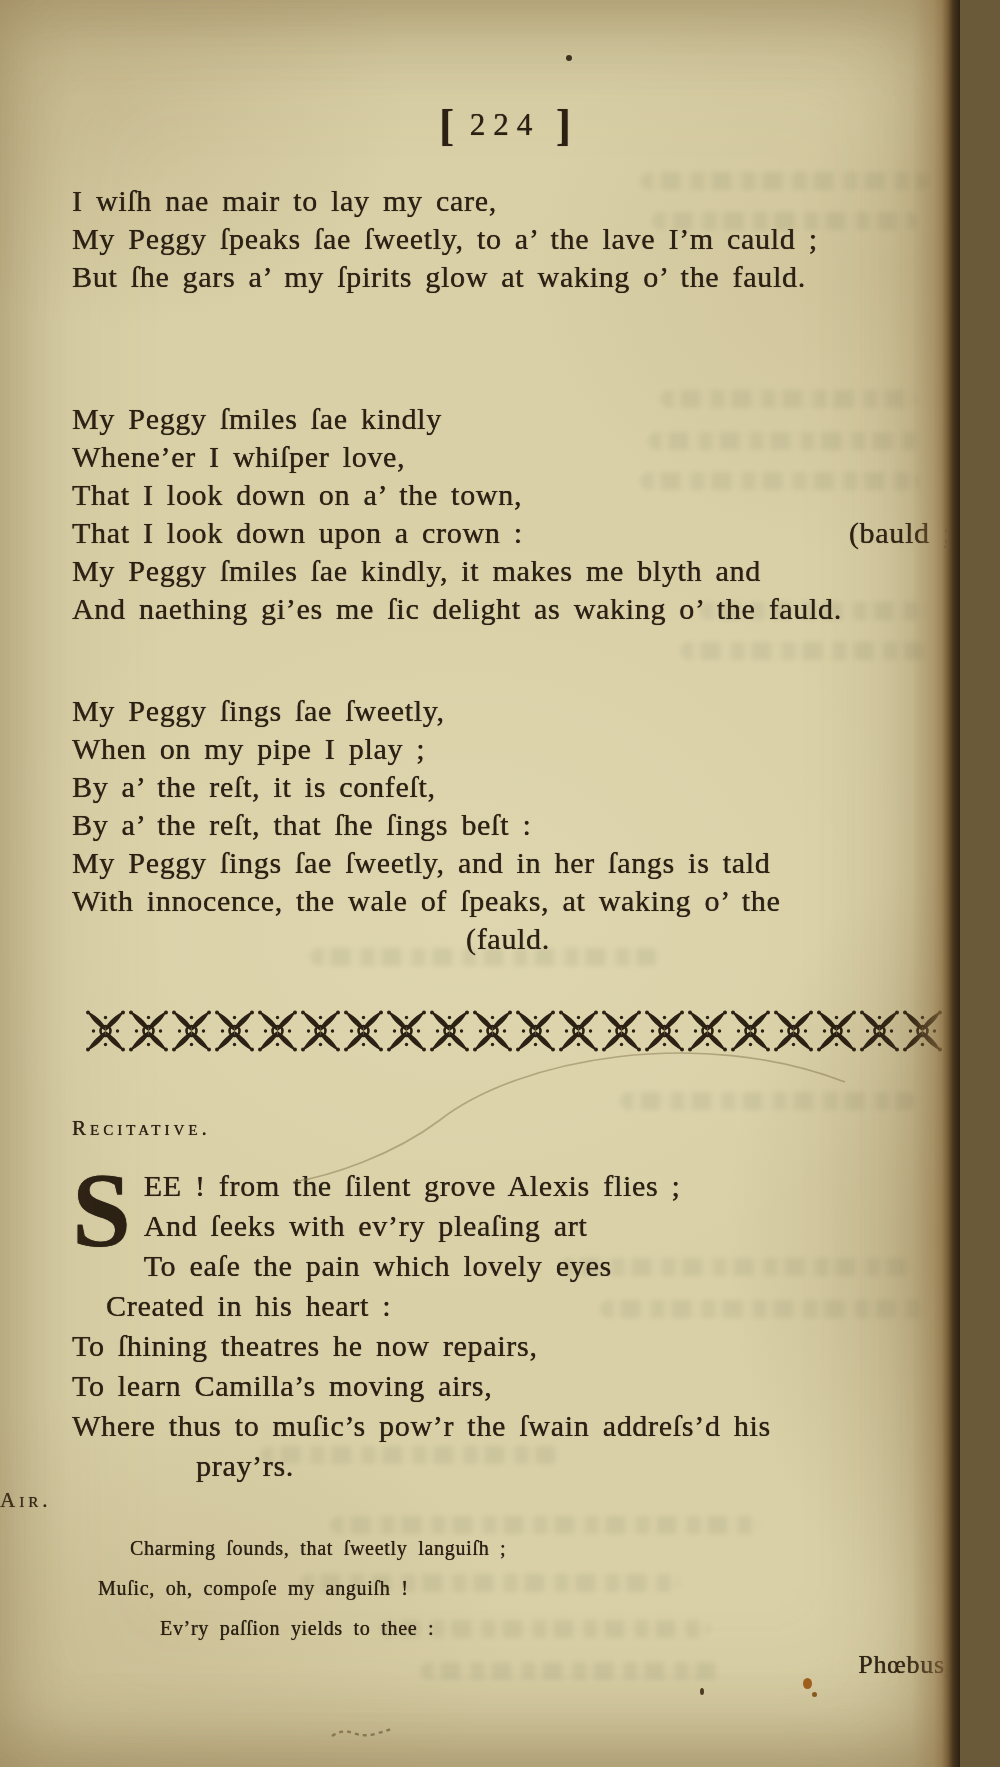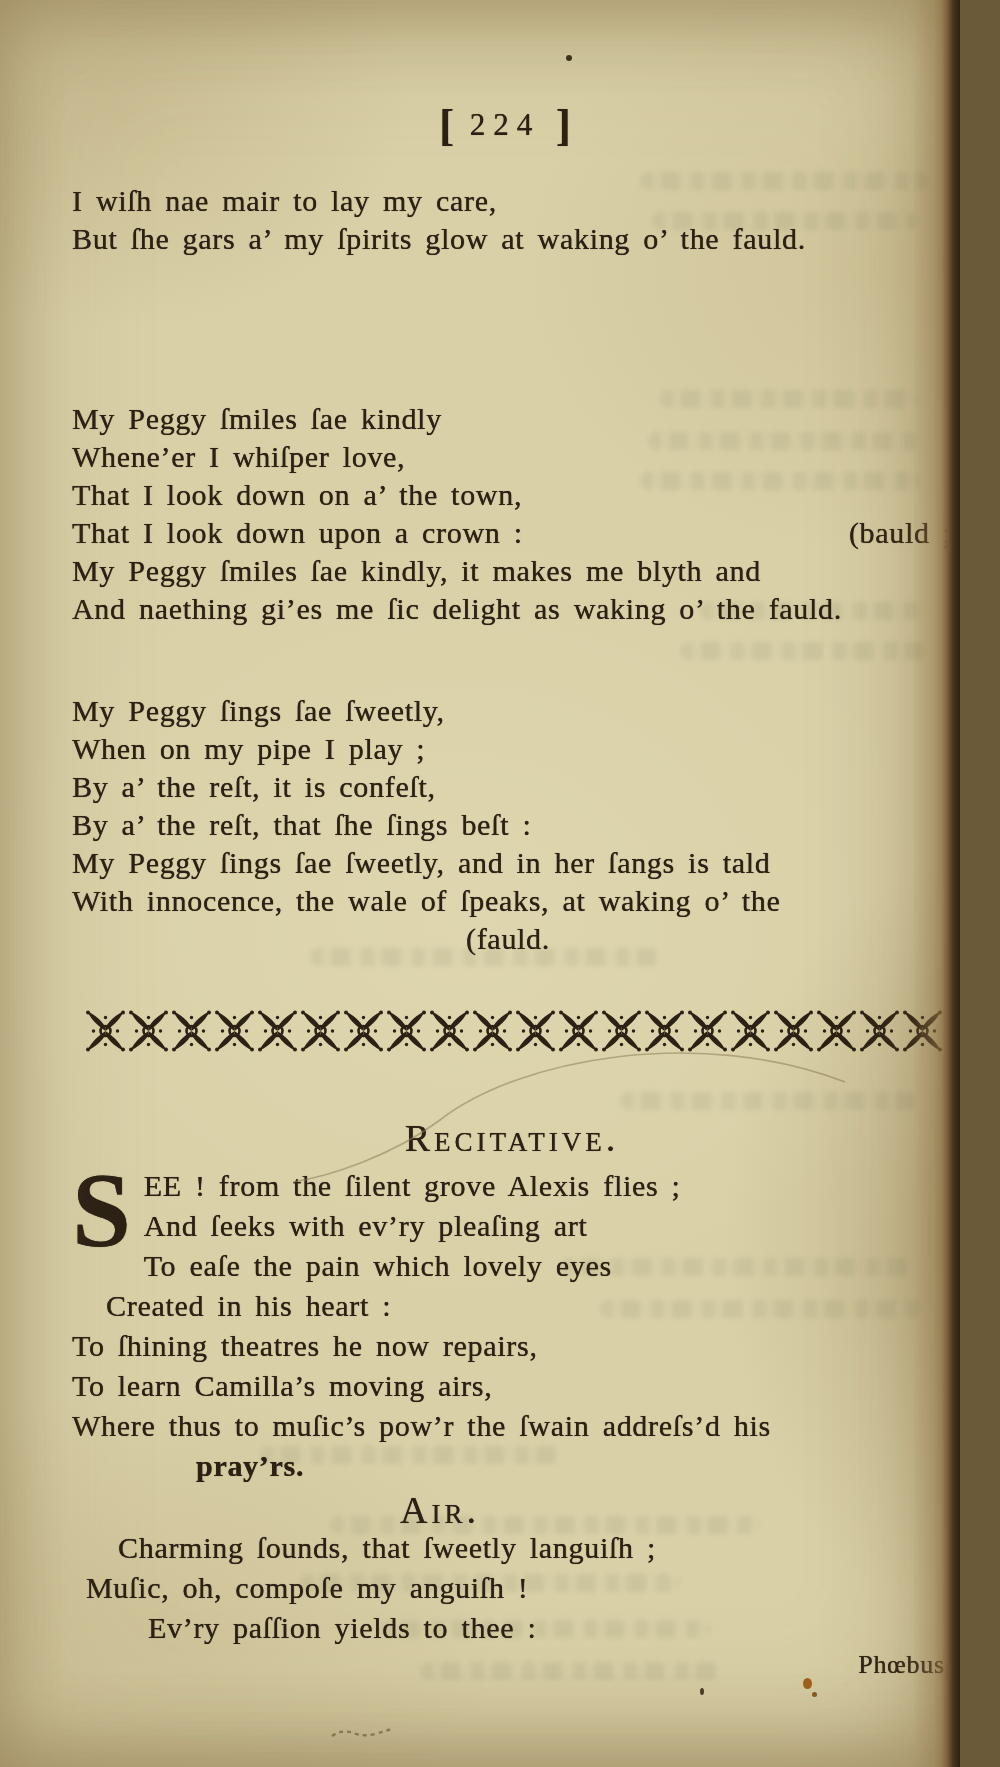--- a/index.html
+++ b/index.html
@@ -33,34 +33,34 @@
     font-size:31px;letter-spacing:8px;}
   .page-number .bracket{font-size:44px;letter-spacing:0;vertical-align:-5px;font-weight:bold;}
   .stanza{position:absolute;left:72px;width:880px;font-size:30px;line-height:38px;
     letter-spacing:.7px;word-spacing:5px;}
   .s1{top:182px}.s2{top:400px}.s3{top:692px}
   .vline{white-space:nowrap;}
   .vline.has-right{display:flex;}
   .right-note{margin-left:auto;}
   .turnover{text-align:center;padding-right:8px;}
   .ornament-row{position:absolute;top:1006px;left:84px;width:862px;height:52px;}
-  .heading{position:absolute;text-align:center;font-variant:small-caps;
-    font-size:38px;letter-spacing:4px;word-spacing:2px;}
+  .heading{position:absolute;font-variant:small-caps;
+    font-size:21px;letter-spacing:4px;word-spacing:2px;}
   .recit-heading{top:1116px;left:72px;width:880px;}
   .air-heading{top:1488px;left:0;width:880px;}
   .recit-body{position:absolute;top:1166px;left:72px;width:900px;
     font-size:30px;line-height:40px;letter-spacing:.7px;word-spacing:5px;}
   .dropcap{float:left;font-size:106px;line-height:82px;height:82px;
     margin:4px 12px 0 0;font-weight:bold;}
   .rline{white-space:nowrap;}
   .indent-sm{padding-left:40px;}
   .indent-xs{padding-left:34px;}
-  .indent-lg{padding-left:124px;font-weight:bold;}
-  .air-body{position:absolute;top:1528px;left:72px;width:880px;
-    font-size:30px;line-height:40px;letter-spacing:.7px;word-spacing:5px;}
+  .indent-lg{padding-left:124px;}
+  .air-body{position:absolute;top:1528px;left:84px;width:880px;
+    font-size:20px;line-height:40px;letter-spacing:.7px;word-spacing:5px;}
   .ai0{margin-left:46px}.ai1{margin-left:14px}.ai2{margin-left:76px}
   .catchword{position:absolute;top:1650px;left:72px;width:880px;text-align:right;
     font-size:26px;letter-spacing:.7px;}
   .ghost{position:absolute;height:18px;border-radius:9px;filter:blur(2.6px);opacity:.42;
     pointer-events:none;
     background:repeating-linear-gradient(90deg,
       rgba(118,126,92,.30) 0 13px, rgba(118,126,92,.05) 13px 21px,
       rgba(118,126,92,.33) 21px 40px, rgba(118,126,92,.04) 40px 51px);}
   .speck{position:absolute;border-radius:50%;pointer-events:none;}
   .marks-overlay{position:absolute;inset:0;pointer-events:none;}
@@ -89,20 +89,21 @@
   <div class="ghost" style="left:420px;top:1662px;width:300px"></div>
 
   <div class="page-number ink">
     <span class="bracket">[</span>
     <span>224</span>
     <span class="bracket">]</span>
   </div>
 
   <div class="stanza s1 ink">
     <div class="vline">I wiſh nae mair to lay my care,</div>
+    <div class="vline">My Peggy ſpeaks ſae ſweetly, to a’ the lave I’m cauld ;</div>
     <div class="vline">But ſhe gars a’ my ſpirits glow at waking o’ the fauld.</div>
   </div>
 
   <div class="stanza s2 ink">
     <div class="vline">My Peggy ſmiles ſae kindly</div>
     <div class="vline">Whene’er I whiſper love,</div>
     <div class="vline">That I look down on a’ the town,</div>
     <div class="vline has-right">
       <span>That I look down upon a crown :</span>
       <span class="right-note">(bauld ;</span>

